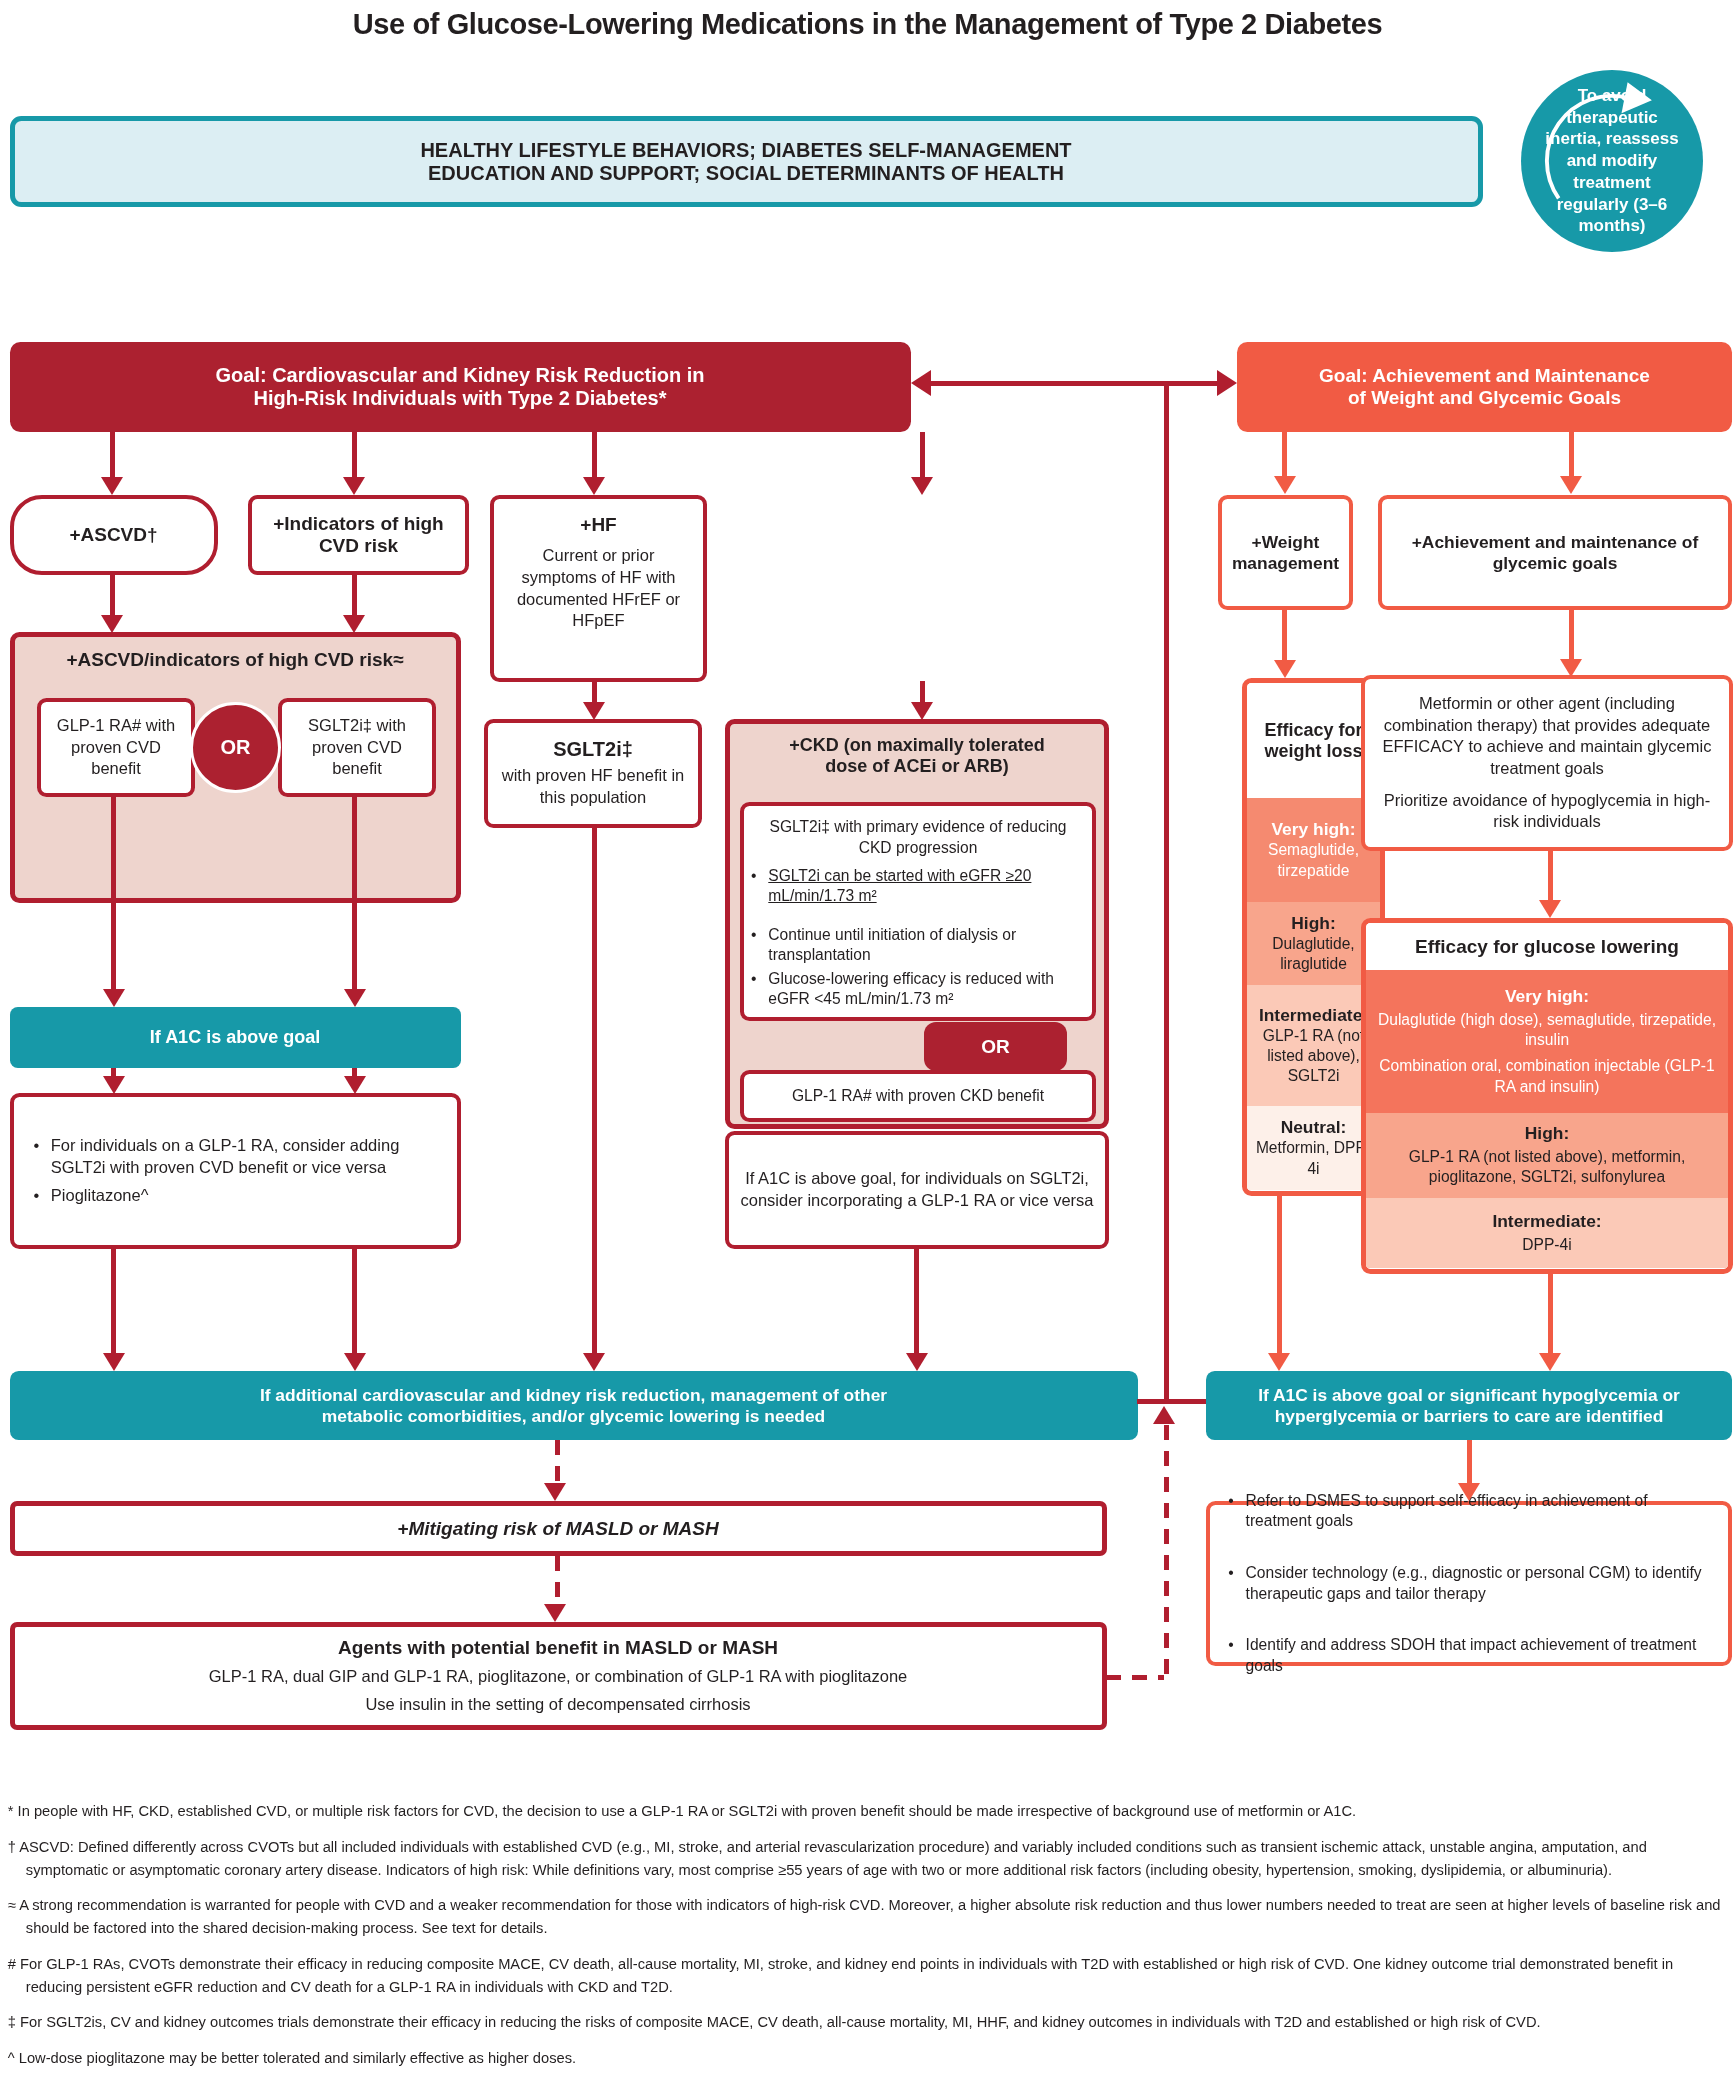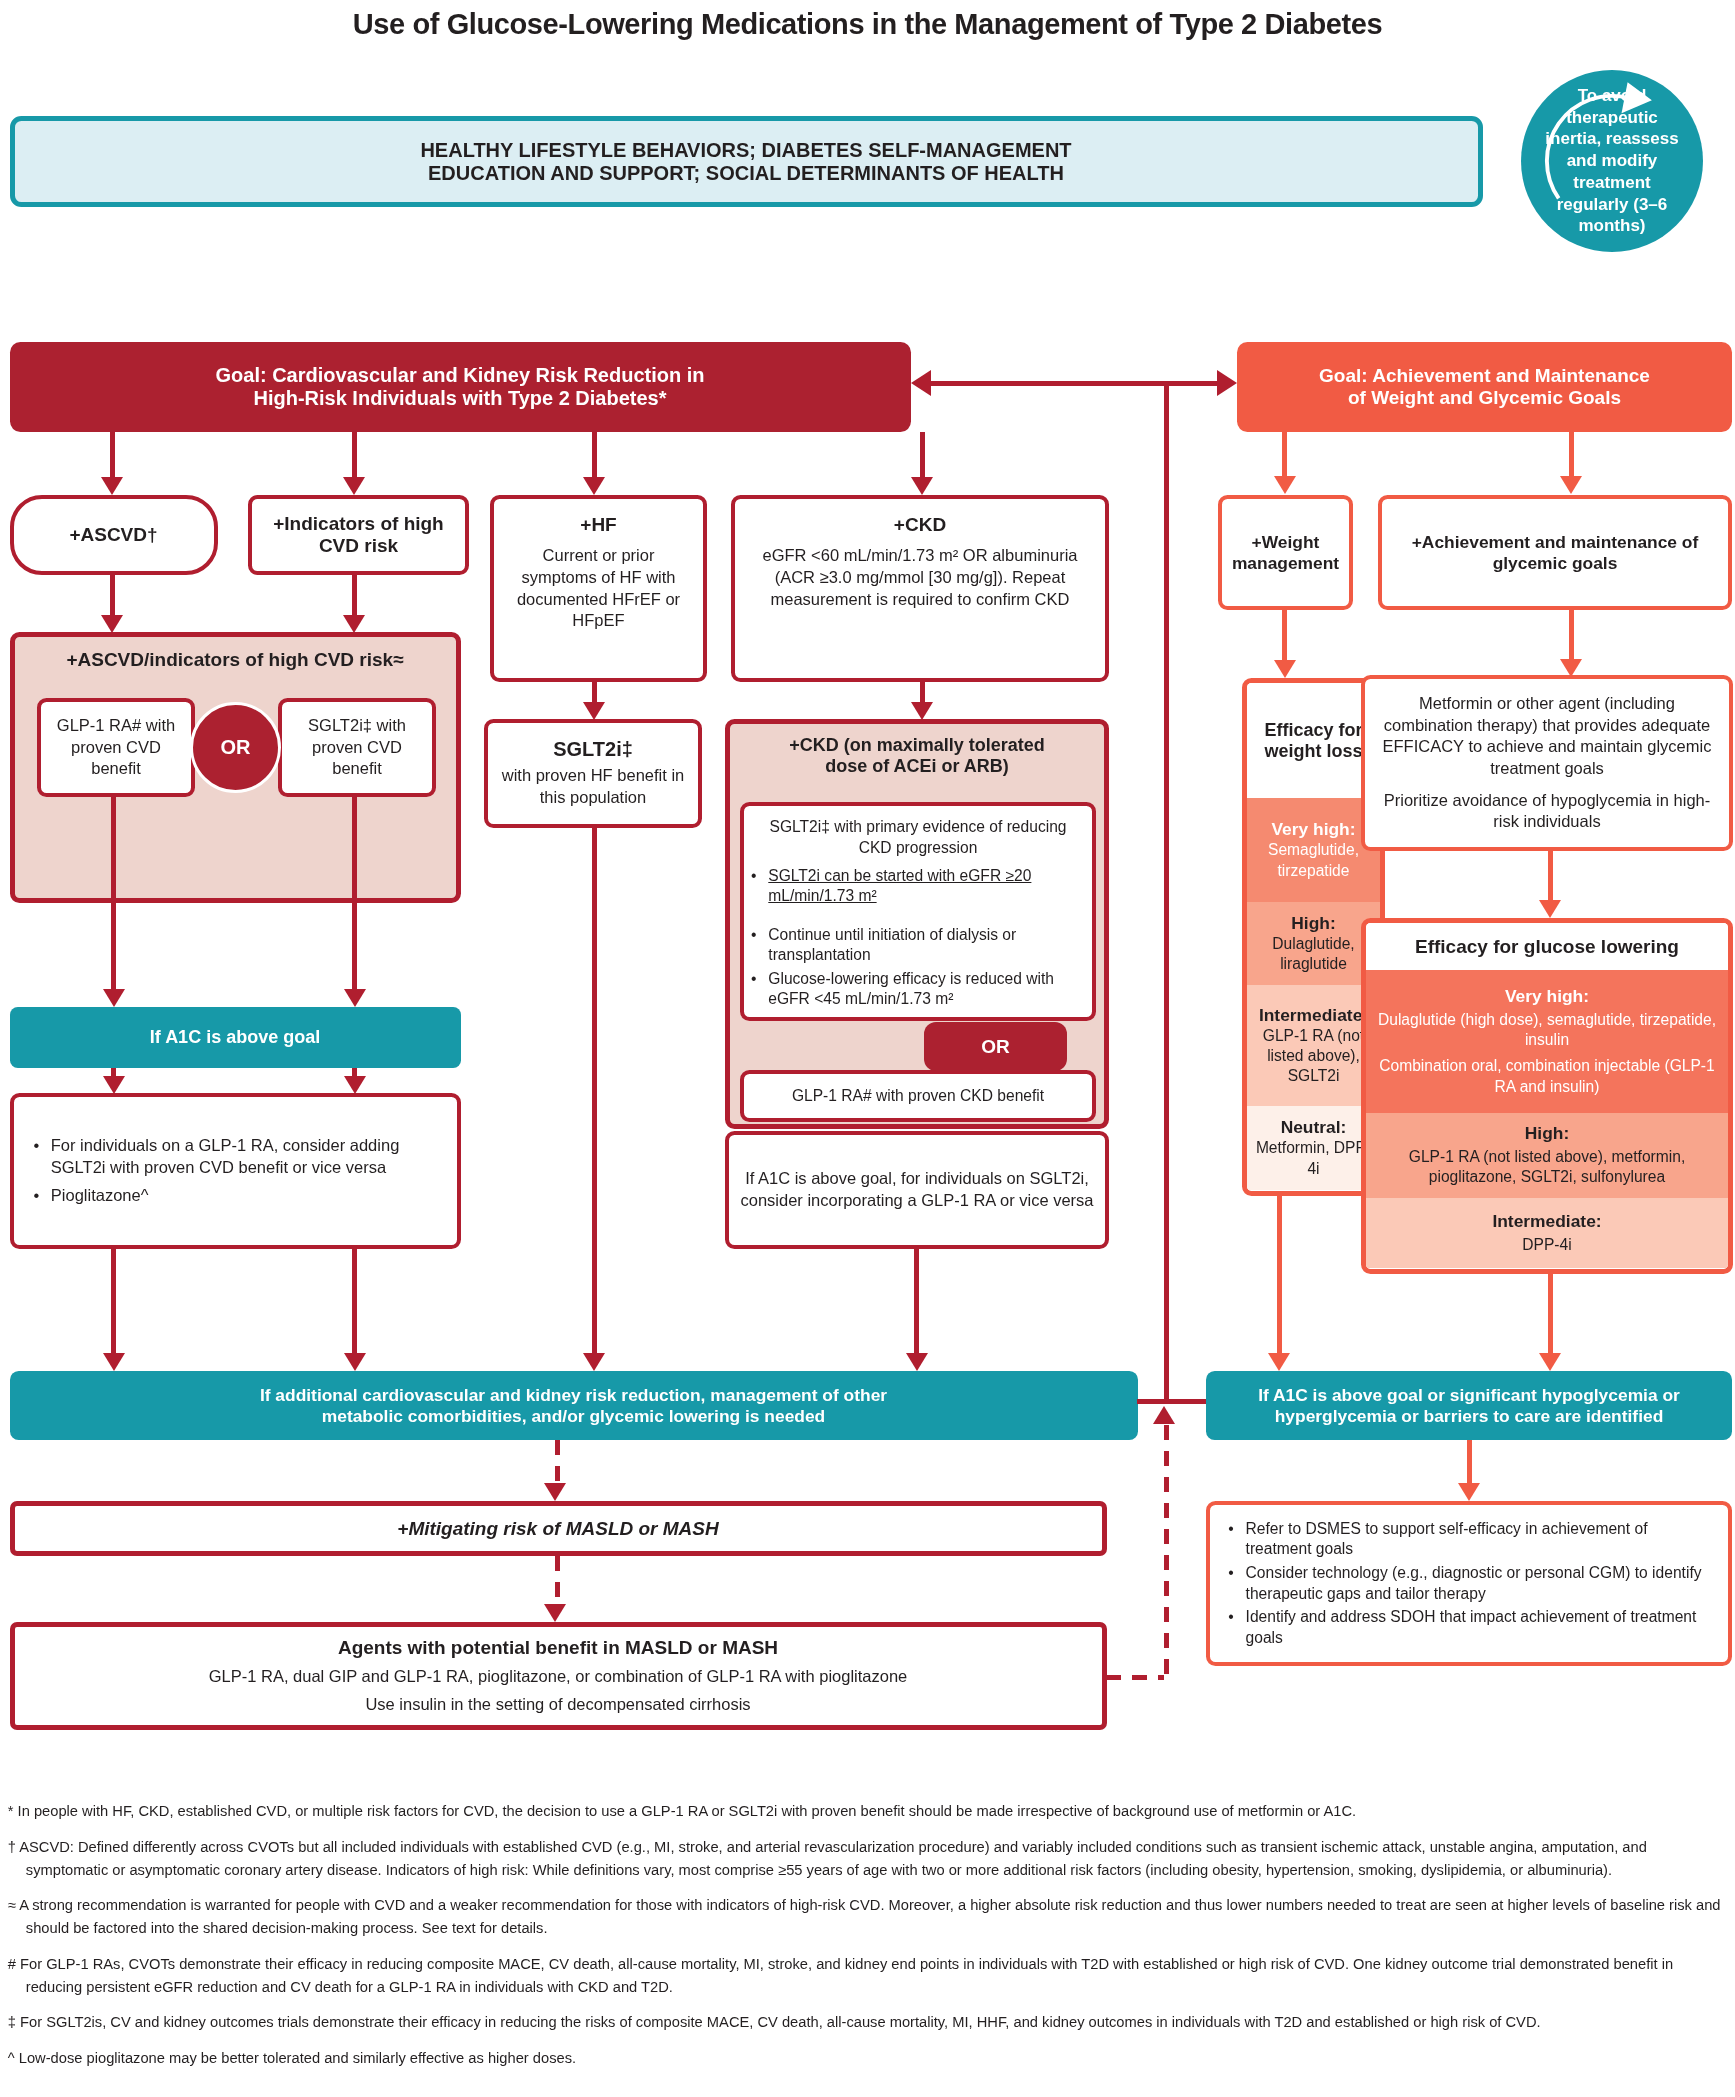--- a/index.html
+++ b/index.html
@@ -94,24 +94,20 @@
   <div class="box" style="left:9.5px;top:495px;width:208px;height:80px;border-radius:32px;">
     <div class="b44">+ASCVD†</div>
   </div>
   <div class="box" style="left:248px;top:495px;width:221px;height:80px;">
     <div class="b44">+Indicators of high CVD risk</div>
   </div>
   <div class="box" style="left:490px;top:495px;width:217px;height:187px;justify-content:flex-start;padding-top:14.7px;">
     <div class="b44">+HF</div>
     <div class="r38" style="margin-top:9.5px;">Current or prior symptoms of HF with documented HFrEF or HFpEF</div>
   </div>
-  <div class="box" style="left:731px;top:495px;width:378px;height:187px;justify-content:flex-start;padding-top:14.7px;">
-    <div class="b44">+CKD</div>
-    <div class="r38" style="margin-top:9.5px;">eGFR &lt;60 mL/min/1.73 m² OR albuminuria (ACR ≥3.0 mg/mmol [30 mg/g]). Repeat measurement is required to confirm CKD</div>
-  </div>
 
   <div class="stem o" style="left:1282px;top:432px;width:5.2px;height:45px;"></div>
   <div class="head-down o" style="left:1274px;top:476px;"></div>
   <div class="stem o" style="left:1569px;top:432px;width:5.2px;height:45px;"></div>
   <div class="head-down o" style="left:1560px;top:476px;"></div>
 
   <div class="box orange" style="left:1218px;top:495px;width:135px;height:115px;">
     <div class="b40">+Weight management</div>
   </div>
   <div class="box orange" style="left:1378px;top:495px;width:354px;height:115px;">
@@ -274,21 +270,21 @@
   <div class="stem o" style="left:1548px;top:1274px;width:5.2px;height:80px;"></div>
   <div class="head-down o" style="left:1539px;top:1353px;"></div>
 
   <div class="fillbox tealbg" style="left:1206px;top:1371px;width:526px;height:69px;border-radius:8.7px;">
     <div class="b40">If A1C is above goal or significant hypoglycemia or</div>
     <div class="b40">hyperglycemia or barriers to care are identified</div>
   </div>
   <div class="stem o" style="left:1467px;top:1440px;width:5.2px;height:43px;"></div>
   <div class="head-down o" style="left:1458px;top:1483px;"></div>
 
-  <div class="box orange" style="left:1206px;top:1501px;width:526px;height:165px;align-items:flex-start;padding:20px 13px;">
+  <div class="box orange" style="left:1206px;top:1501px;width:526px;height:165px;align-items:flex-start;padding:20px 13px;gap:28px;">
     <div class="r36 bul" style="margin-bottom:3.5px;">Refer to DSMES to support self-efficacy in achievement of treatment goals</div>
     <div class="r36 bul" style="margin-bottom:3.5px;">Consider technology (e.g., diagnostic or personal CGM) to identify therapeutic gaps and tailor therapy</div>
     <div class="r36 bul">Identify and address SDOH that impact achievement of treatment goals</div>
   </div>
 
   <div class="abs" style="left:7.8px;top:1800px;width:1720px;">
     <p class="fnote">* In people with HF, CKD, established CVD, or multiple risk factors for CVD, the decision to use a GLP-1 RA or SGLT2i with proven benefit should be made irrespective of background use of metformin or A1C.</p>
     <p class="fnote">† ASCVD: Defined differently across CVOTs but all included individuals with established CVD (e.g., MI, stroke, and arterial revascularization procedure) and variably included conditions such as transient ischemic attack, unstable angina, amputation, and symptomatic or asymptomatic coronary artery disease. Indicators of high risk: While definitions vary, most comprise ≥55 years of age with two or more additional risk factors (including obesity, hypertension, smoking, dyslipidemia, or albuminuria).</p>
     <p class="fnote">≈ A strong recommendation is warranted for people with CVD and a weaker recommendation for those with indicators of high-risk CVD. Moreover, a higher absolute risk reduction and thus lower numbers needed to treat are seen at higher levels of baseline risk and should be factored into the shared decision-making process. See text for details.</p>
     <p class="fnote"># For GLP-1 RAs, CVOTs demonstrate their efficacy in reducing composite MACE, CV death, all-cause mortality, MI, stroke, and kidney end points in individuals with T2D with established or high risk of CVD. One kidney outcome trial demonstrated benefit in reducing persistent eGFR reduction and CV death for a GLP-1 RA in individuals with CKD and T2D.</p>

